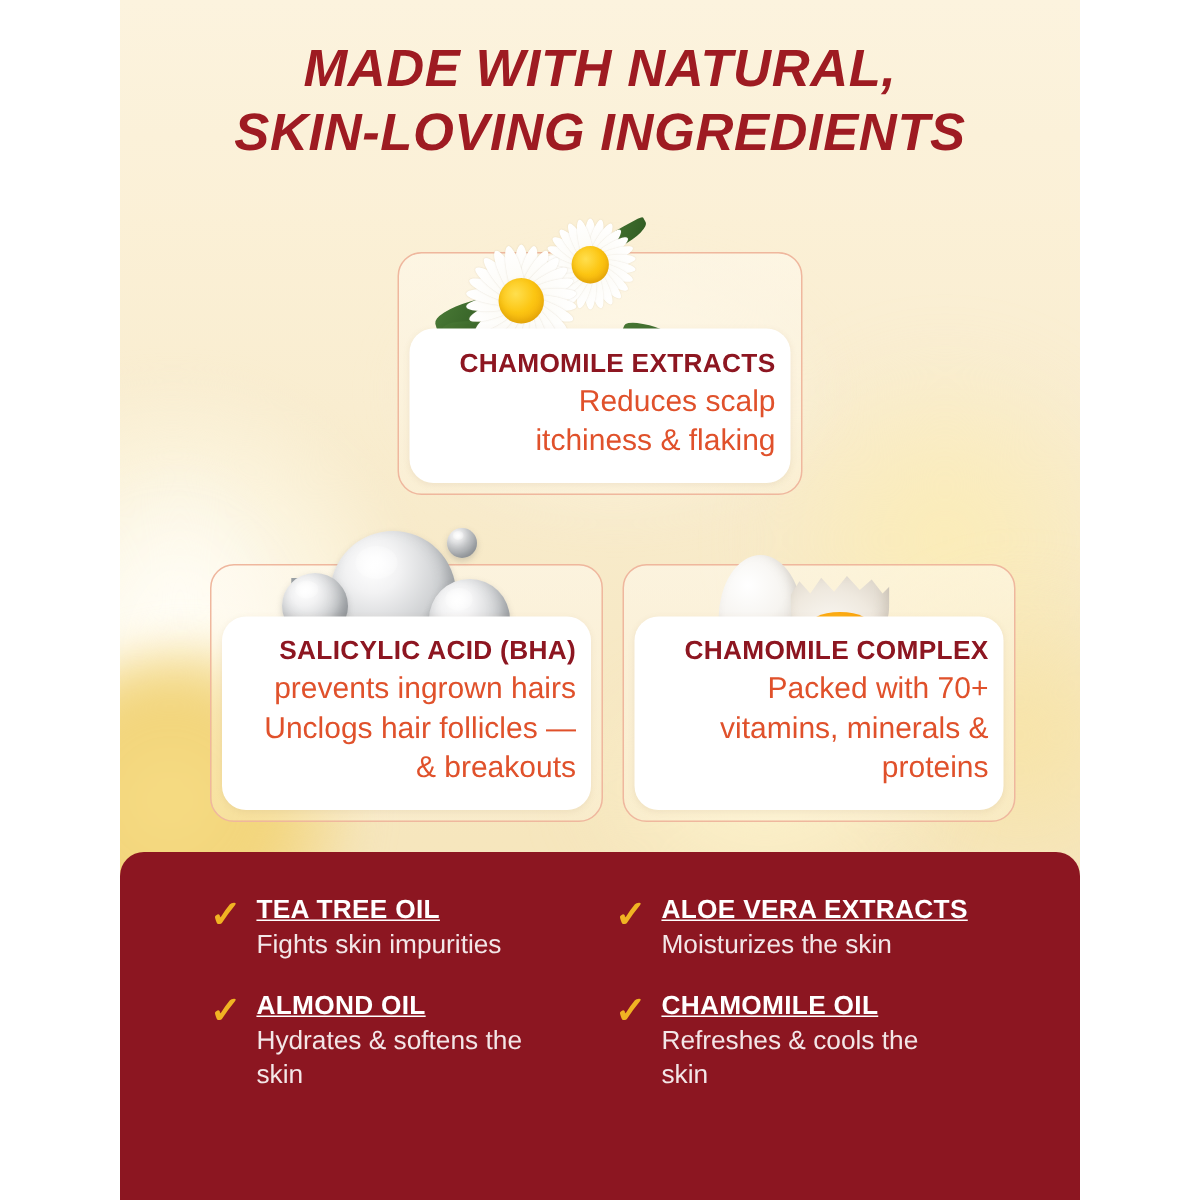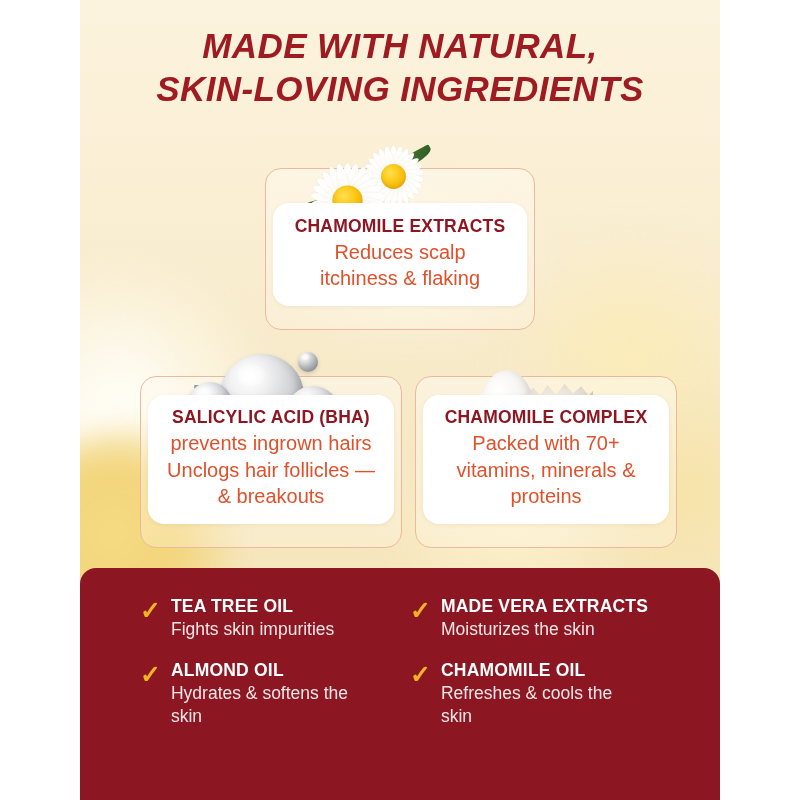--- a/index.html
+++ b/index.html
@@ -51,24 +51,24 @@
   .card-outline {
     position:absolute; left:0; top:28px; right:0; bottom:0;
     border:1.5px solid #efb79e; border-radius:16px;
     background:linear-gradient(180deg,rgba(255,250,239,0.55),rgba(255,248,232,0.30));
   }
   .card-art {
     position:absolute; left:0; right:0; top:0; height:112px;
     z-index:3;
   }
   .card-panel {
-    position:absolute; left:8px; right:8px; bottom:24px;
+    position:absolute; left:8px; right:8px; bottom:8px;
     background:#ffffff; border-radius:16px;
     z-index:4; padding:12px 10px 14px;
-    text-align:center;
+    text-align:right;
     box-shadow:0 1px 4px rgba(150,110,70,0.10);
   }
   .card-title {
     color:#8d1621; font-weight:bold; font-size:17.5px;
     letter-spacing:0.2px; margin-bottom:2px; white-space:nowrap;
   }
   .card-desc {
     color:#e0512b; font-size:20px; line-height:1.33;
   }
 
@@ -148,21 +148,21 @@
     row-gap:20px; column-gap:8px;
     padding:0 48px 0 60px;
   }
   .benefit { display:flex; align-items:flex-start; gap:10px; }
   .check {
     color:#f0b323; font-size:25px; line-height:1;
     font-weight:bold; margin-top:2px; flex:0 0 auto;
   }
   .benefit-title {
     color:#ffffff; font-weight:bold; font-size:17.5px;
-    letter-spacing:0.2px; white-space:nowrap;
+    letter-spacing:0.2px; white-space:nowrap;text-decoration:underline;
   }
   .benefit-desc {
     color:#f3e6e7; font-size:17.5px; line-height:1.28; margin-top:1px;
   }
 </style>
 </head>
 <body>
 
 <div class="poster">
 
@@ -294,21 +294,21 @@
         <span class="check">✓</span>
         <span>
           <span class="benefit-title">TEA TREE OIL</span>
           <div class="benefit-desc">Fights skin impurities</div>
         </span>
       </div>
 
       <div class="benefit">
         <span class="check">✓</span>
         <span>
-          <span class="benefit-title">MADE VERA EXTRACTS</span>
+          <span class="benefit-title">ALOE VERA EXTRACTS</span>
           <div class="benefit-desc">Moisturizes the skin</div>
         </span>
       </div>
 
       <div class="benefit">
         <span class="check">✓</span>
         <span>
           <span class="benefit-title">ALMOND OIL</span>
           <div class="benefit-desc" style="max-width:205px;">Hydrates &amp; softens the skin</div>
         </span>

